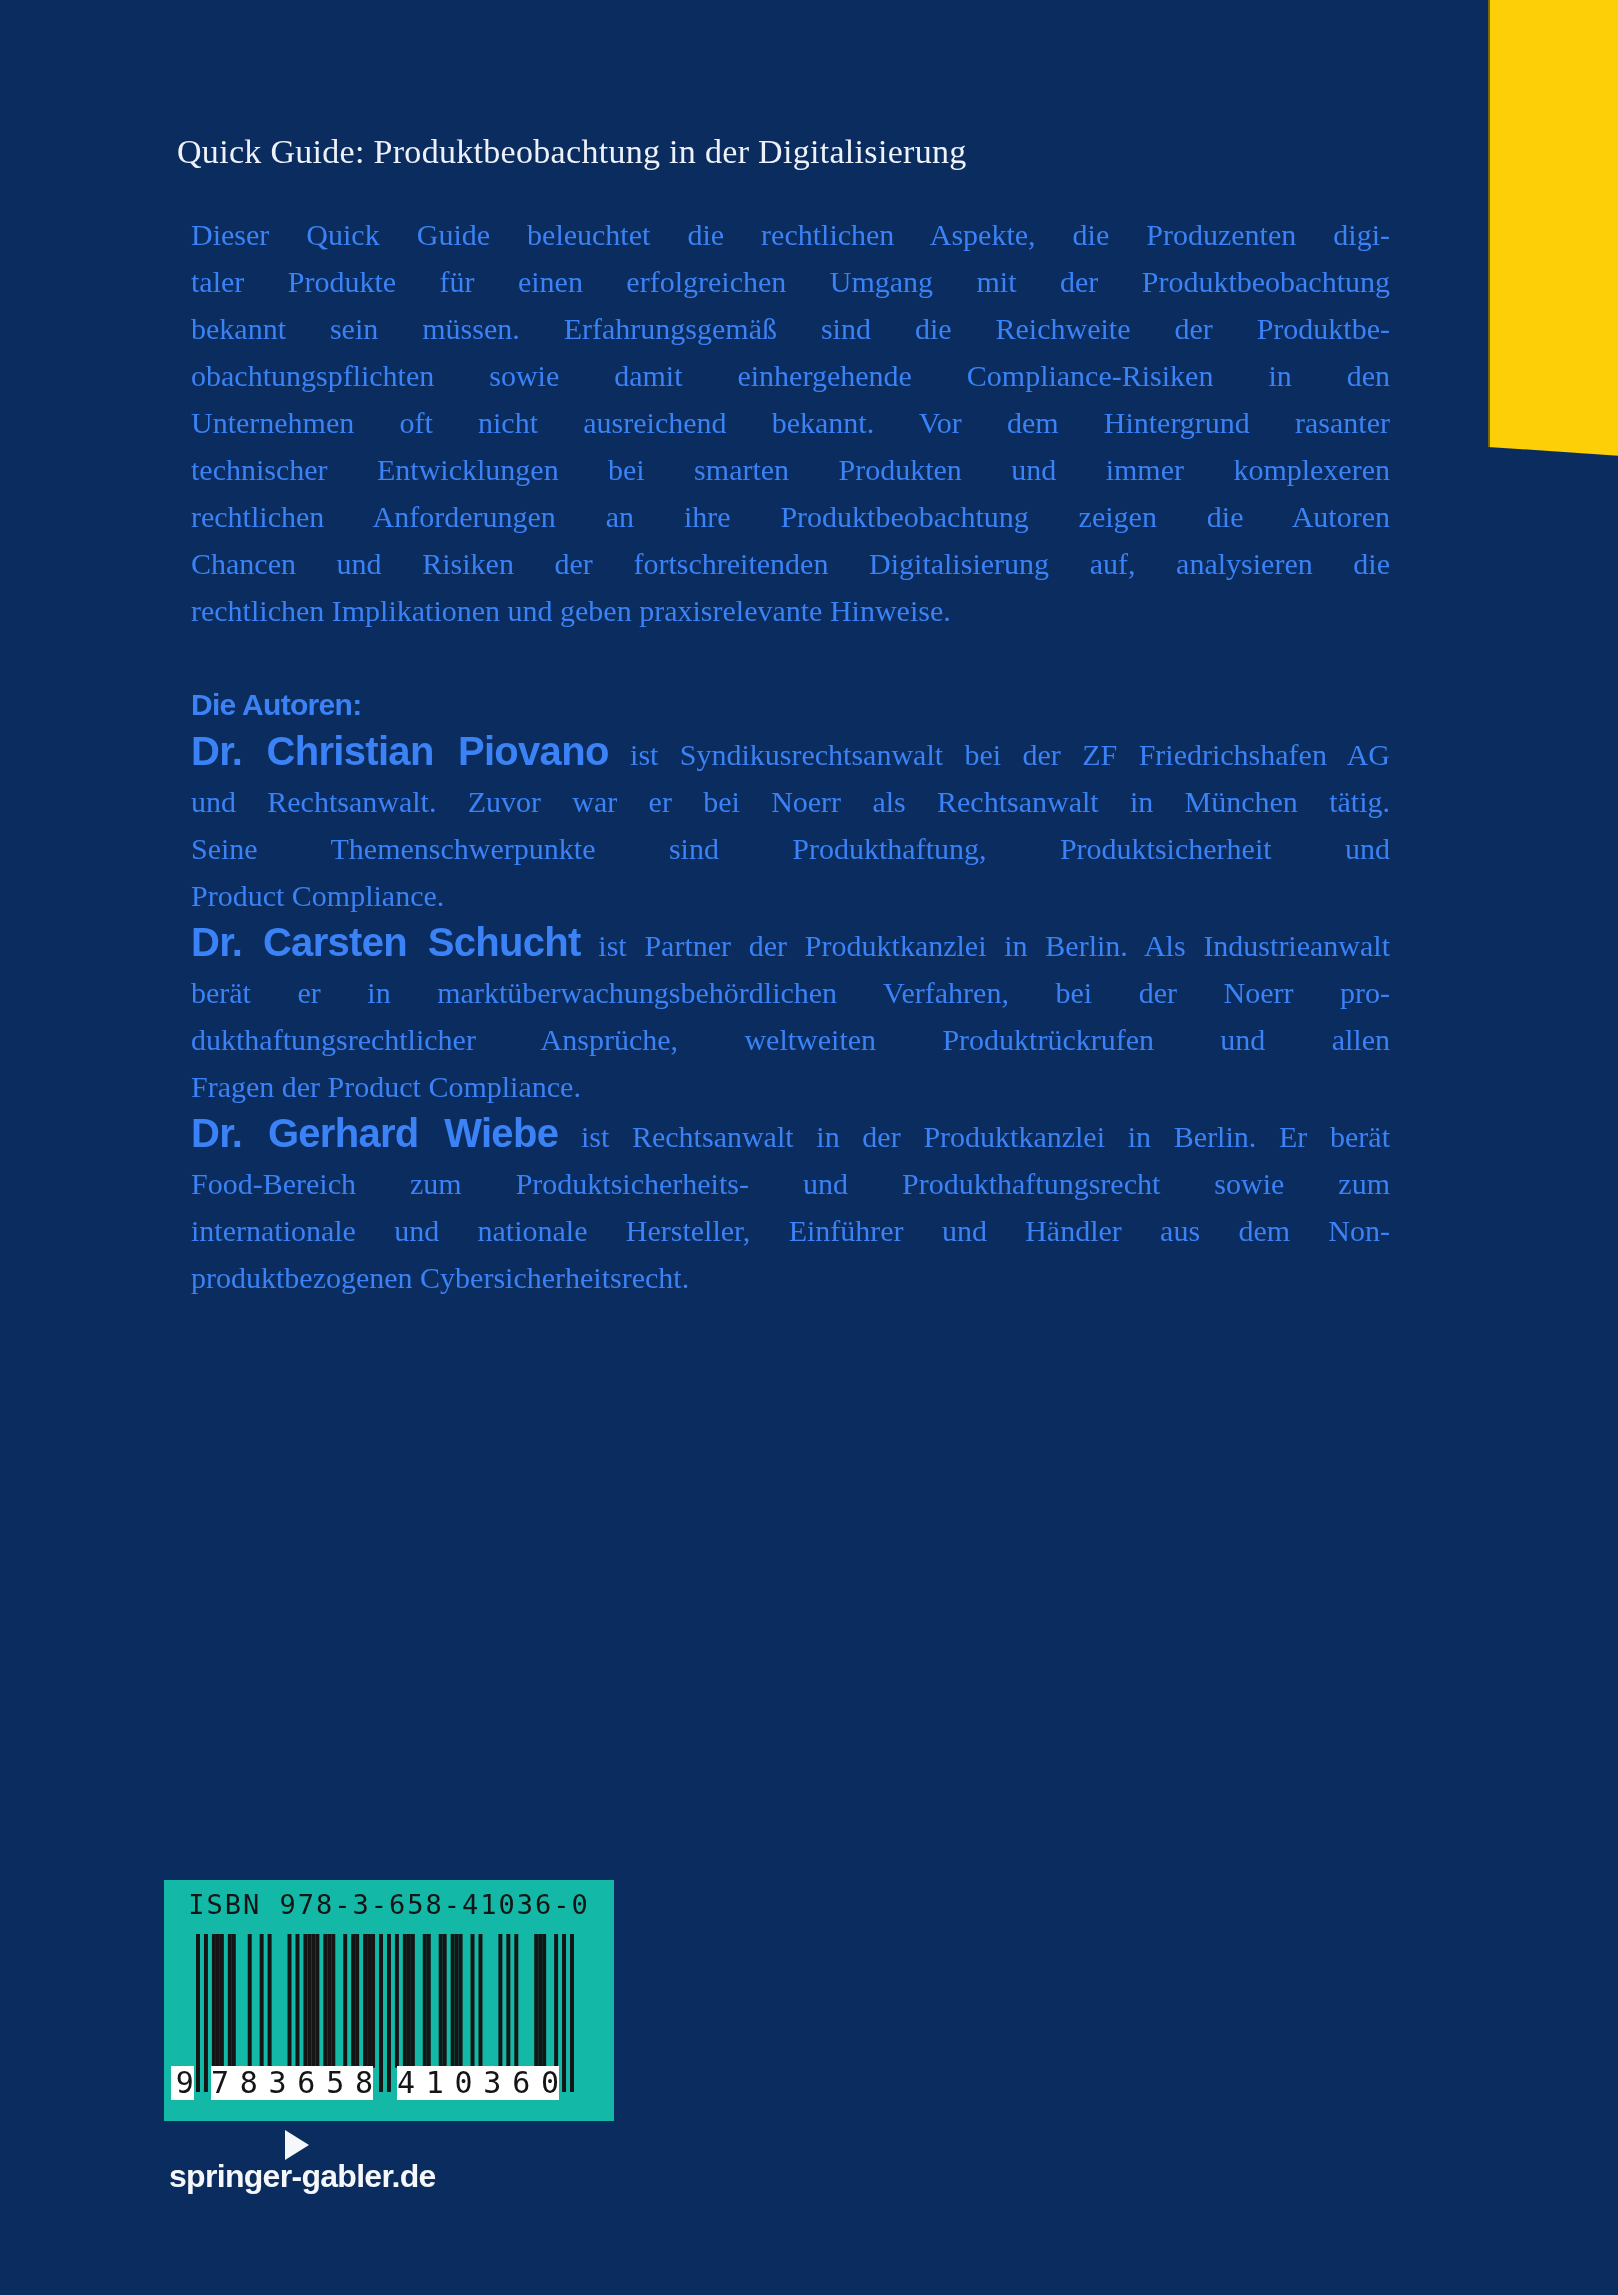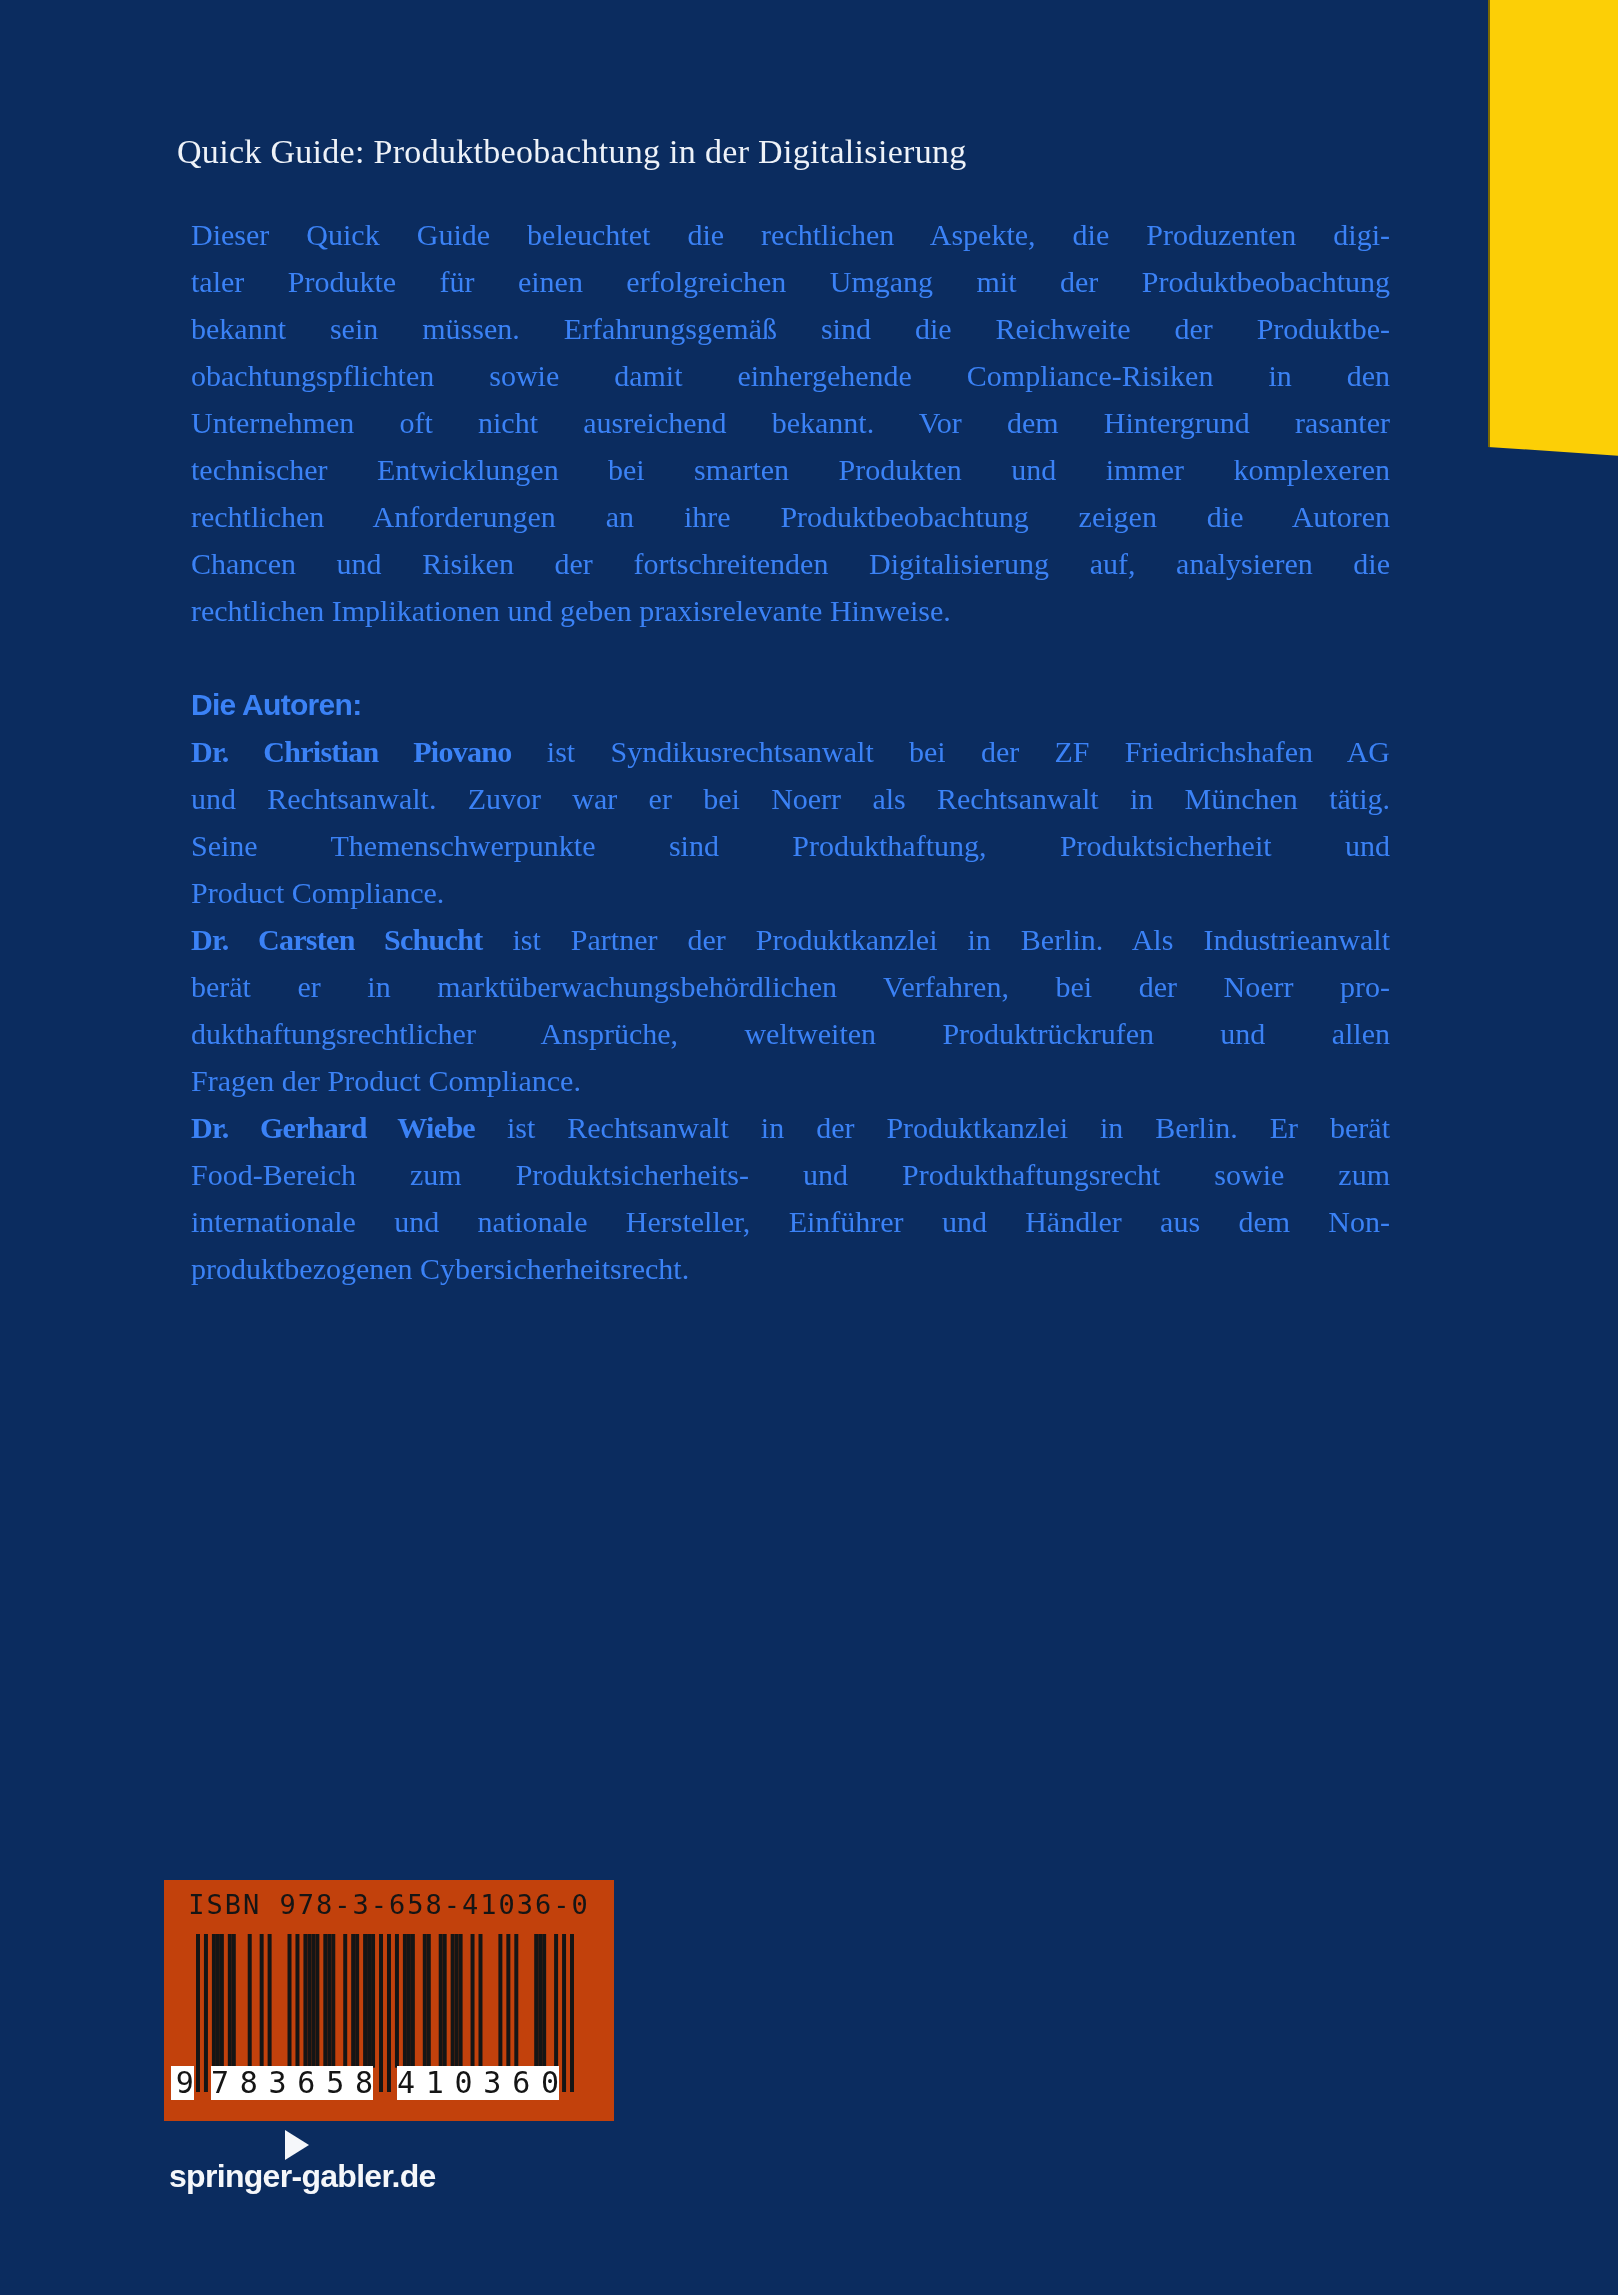--- a/index.html
+++ b/index.html
@@ -51,33 +51,33 @@
     text-align: left;
     text-align-last: left;
   }
   .sans-heading {
     font-family: "Liberation Sans", sans-serif;
     font-weight: 700;
     font-size: 30px;
     letter-spacing: -0.7px;
   }
   .name {
-    font-family: Liberation Serif, serif;
+    font-family: Liberation Sans, sans-serif;
     font-weight: 700;
-    font-size: 30px;
+    font-size: 40px;
     letter-spacing: -0.7px;
     margin-top: 32px;
   }
 
   
   .isbn-box {
     position: absolute;
     left: 164px; top: 1880px;
     width: 450px; height: 241px;
-    background: #c2410c;
+    background: #14b8a6;
   }
   .isbn-label {
     position: absolute;
     left: 0; top: 9.4px;
     width: 100%;
     text-align: center;
     font-family: "DejaVu Sans Mono", "Liberation Mono", monospace;
     font-size: 27px;
     letter-spacing: 2px;
     color: #151515;

